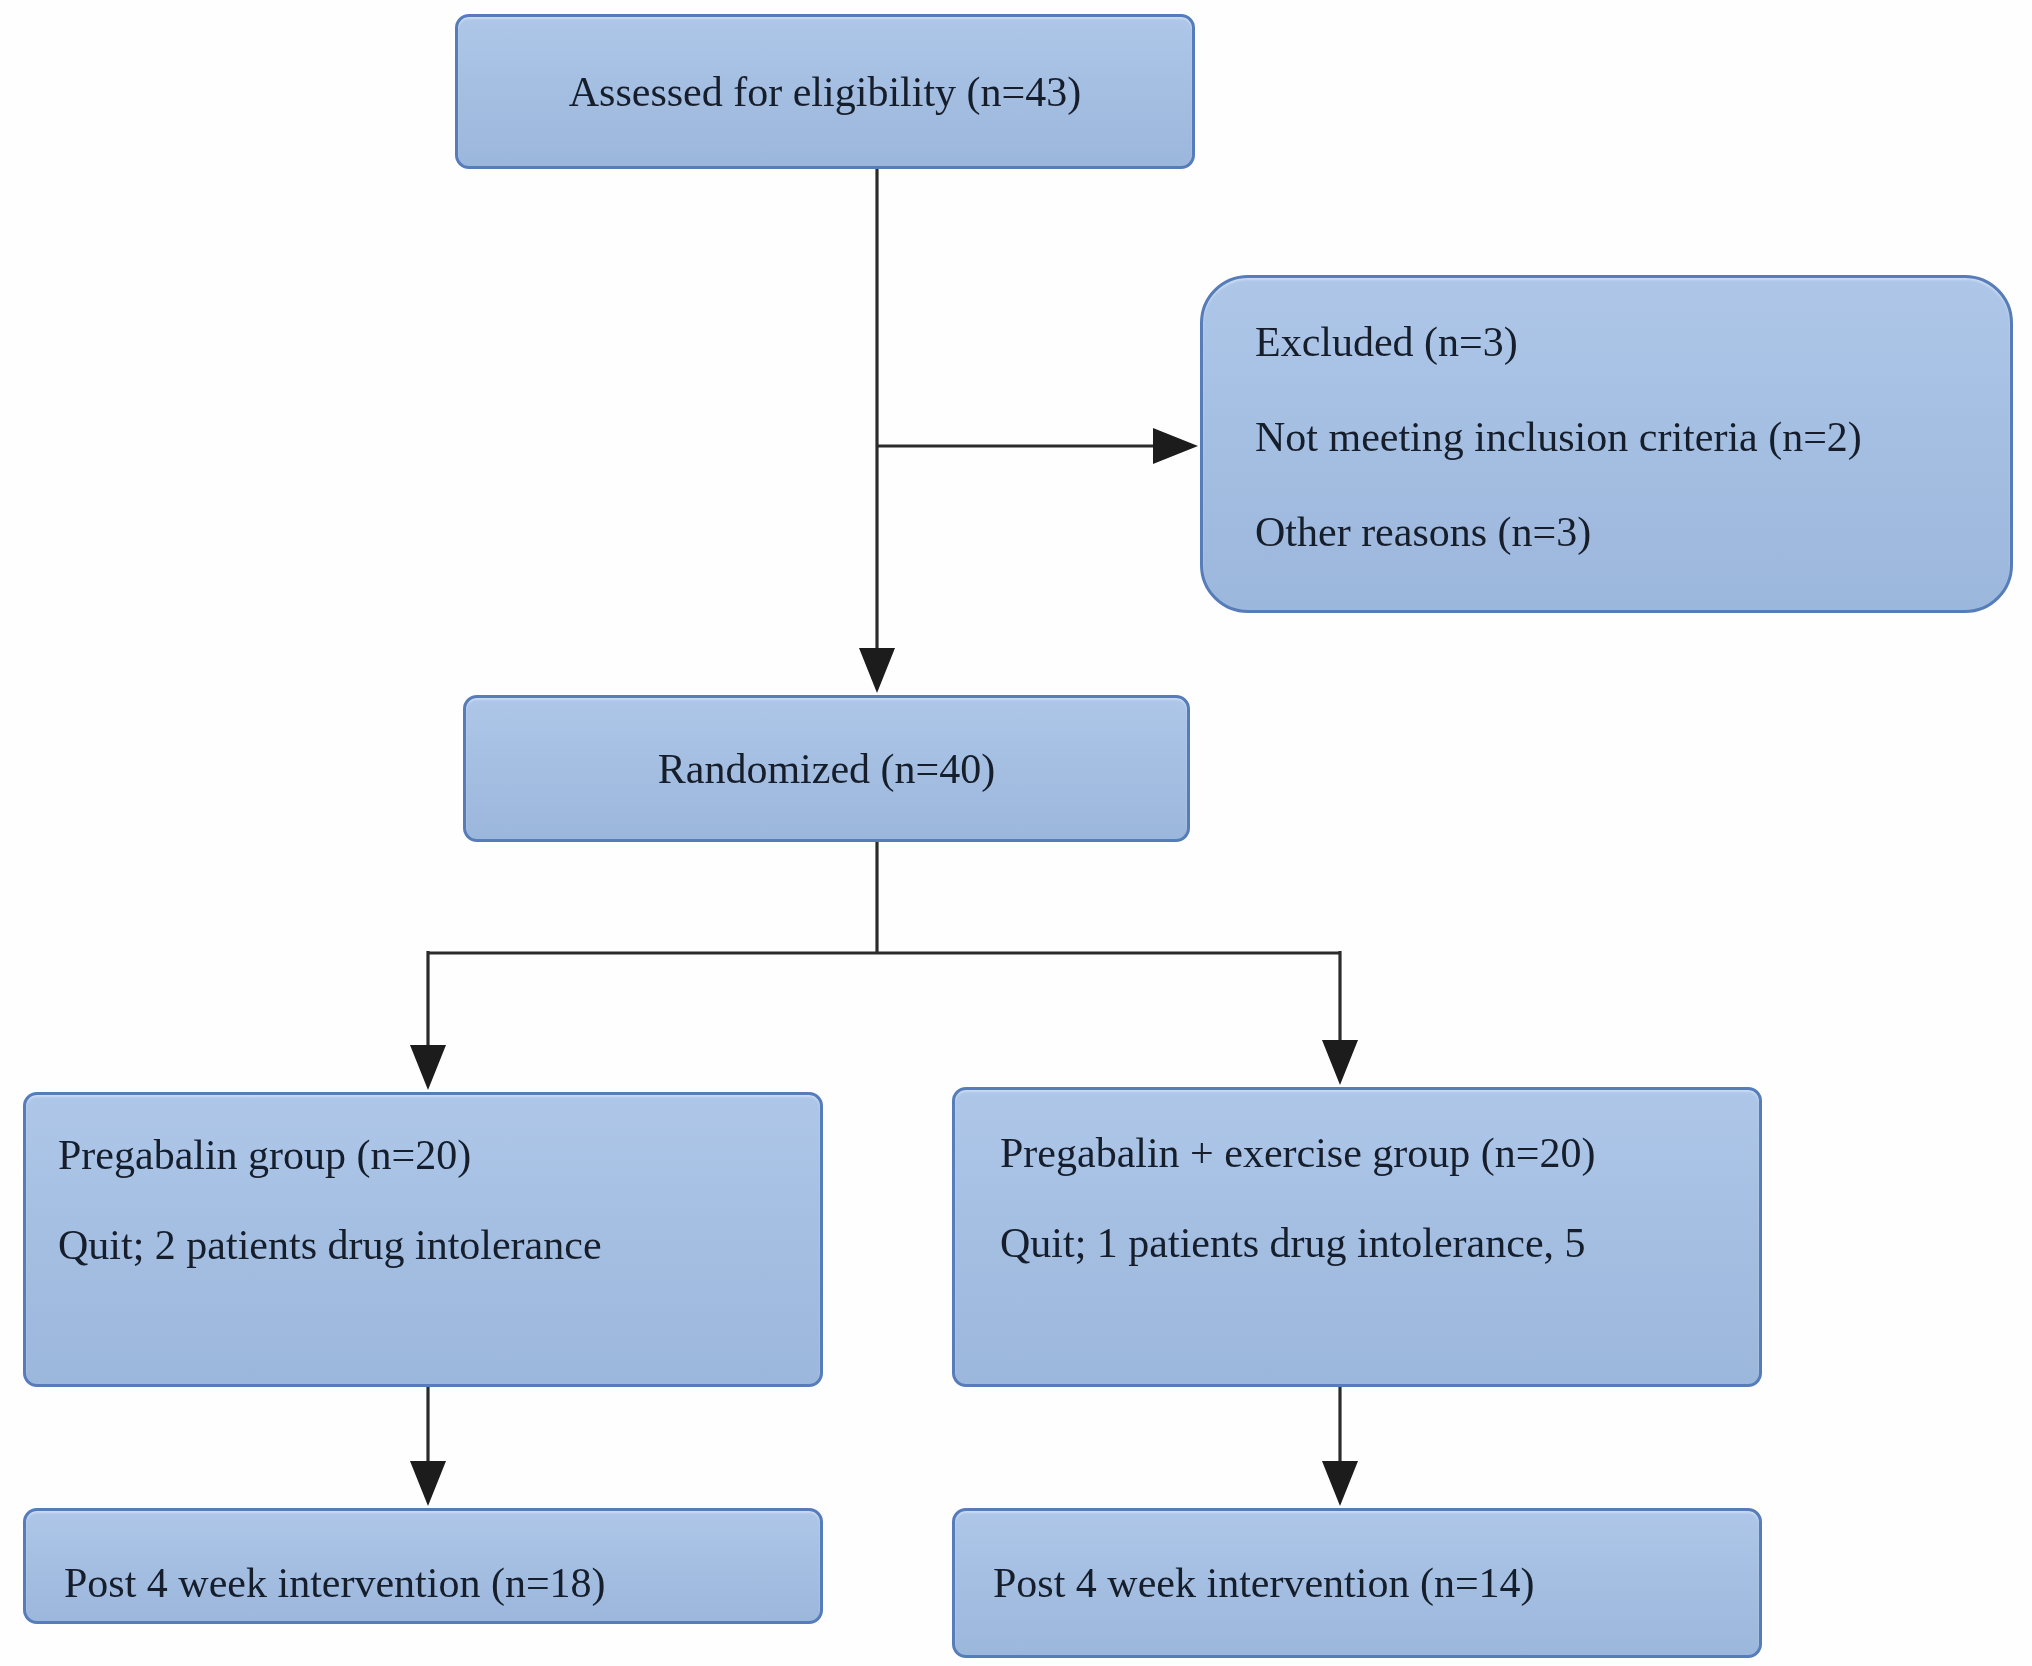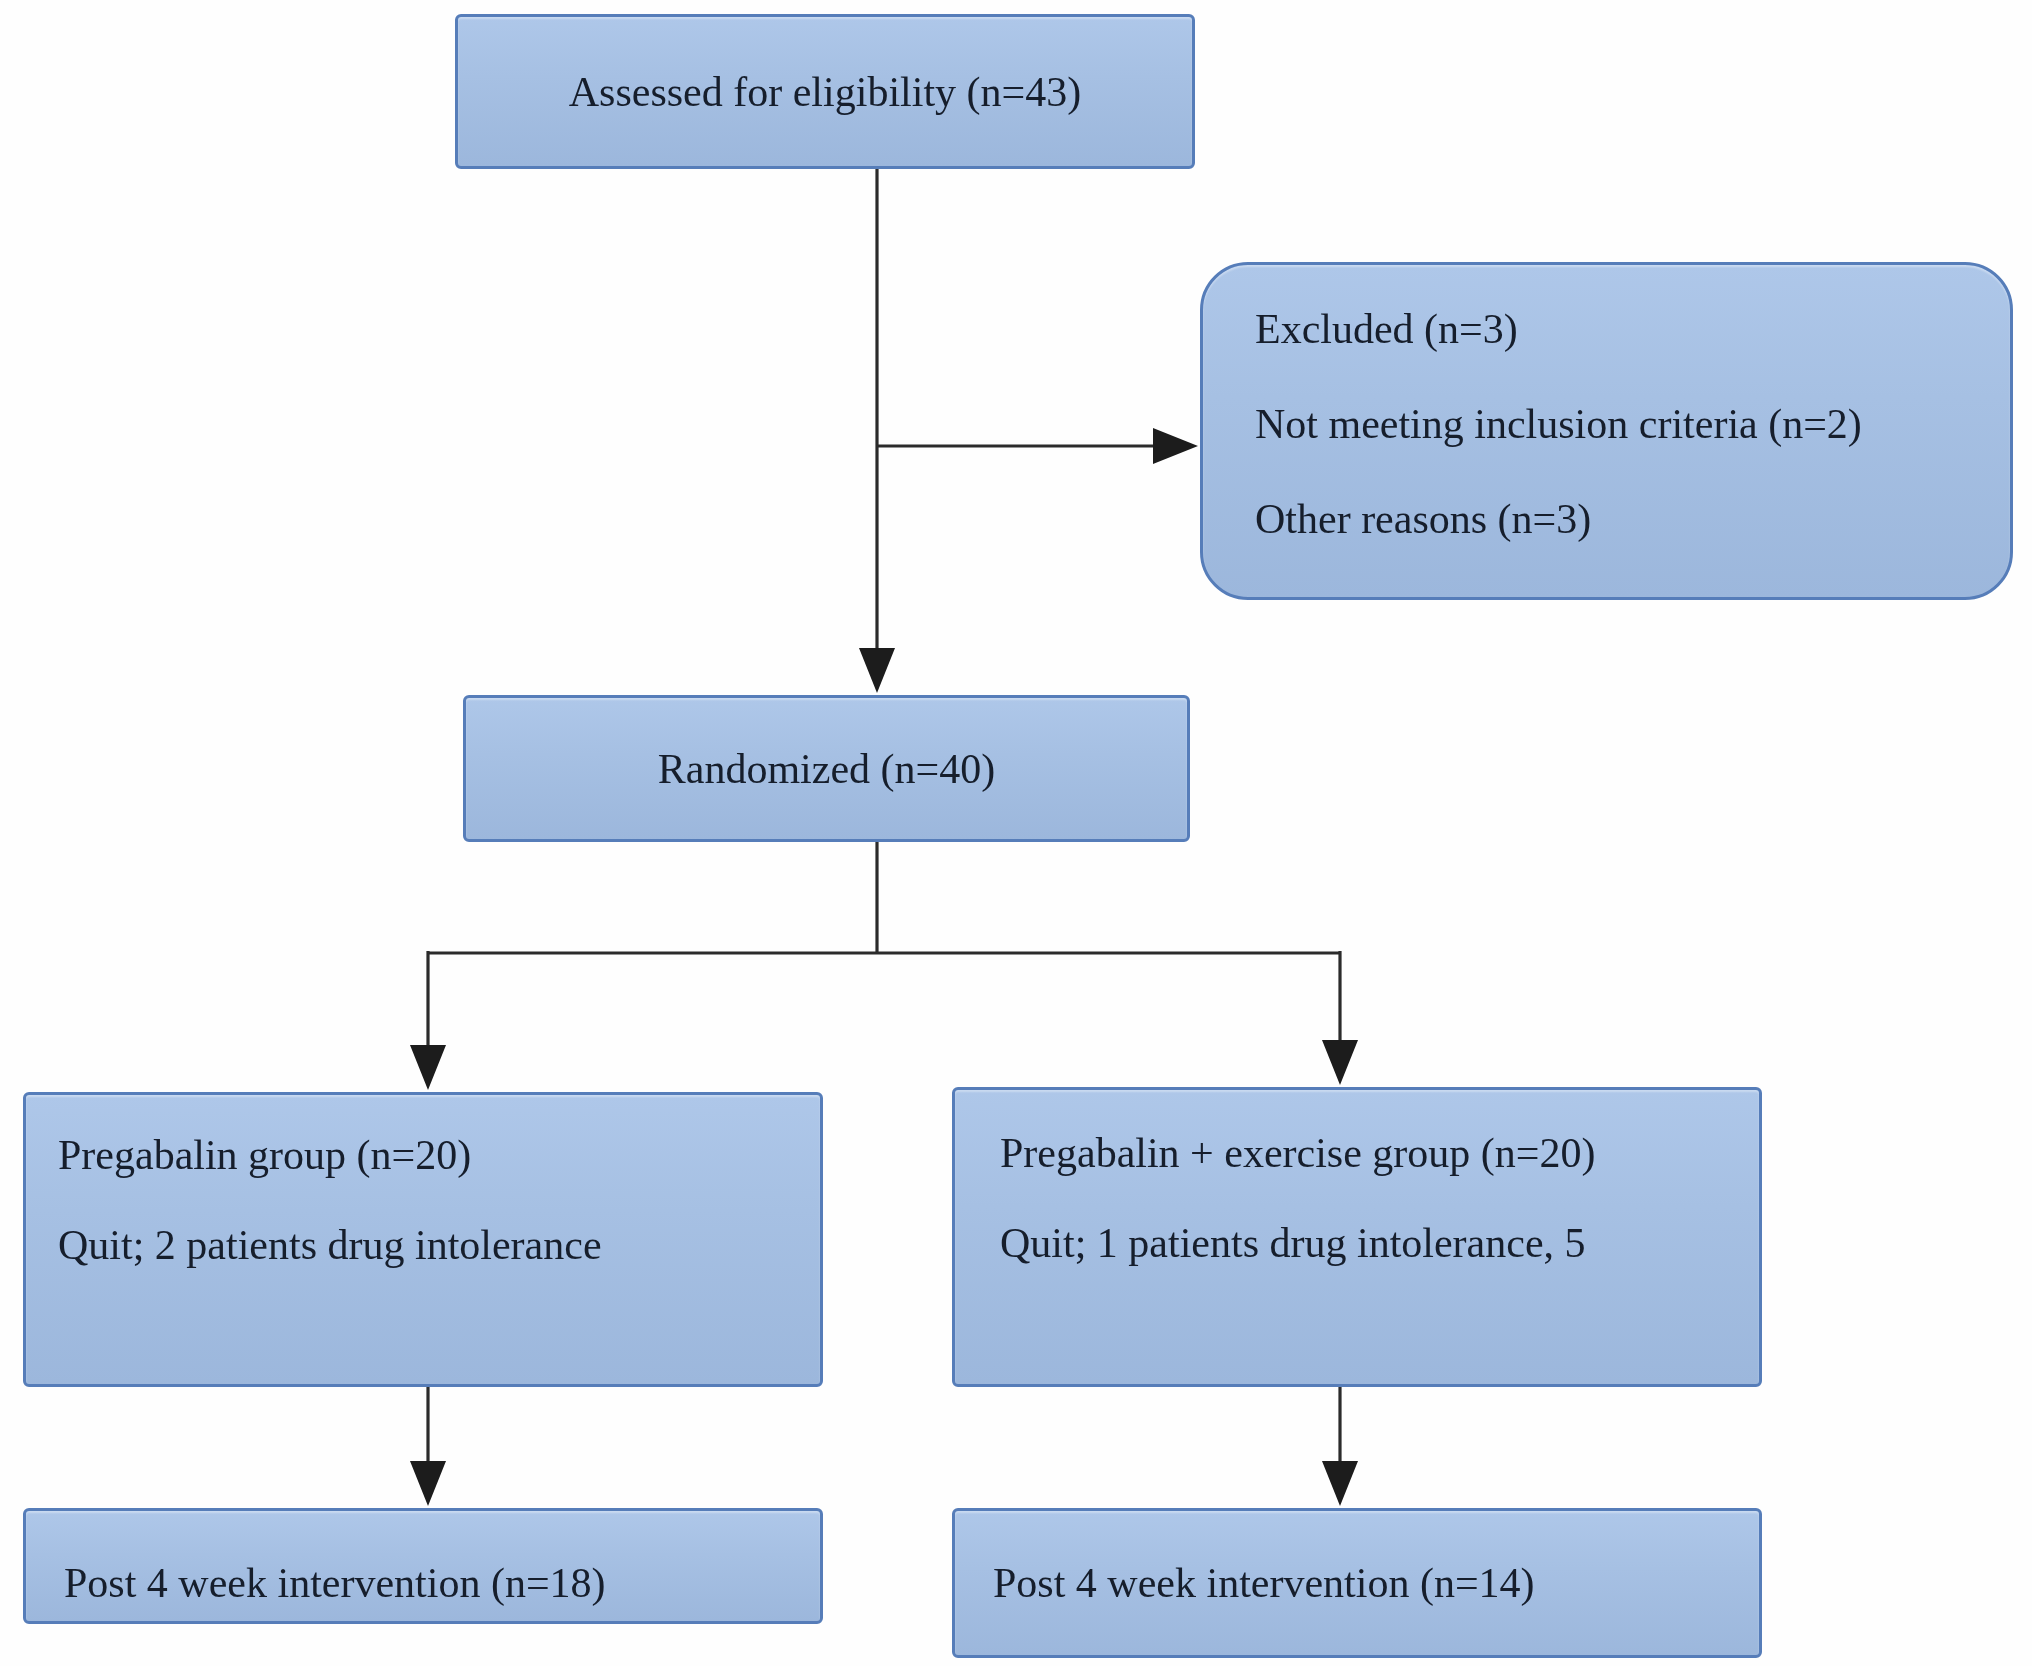--- a/index.html
+++ b/index.html
@@ -26,21 +26,21 @@
     stroke-width: 3.2;
   }
   #connectors polygon {
     fill: #1c1c1c;
   }
   .node {
     position: absolute;
     box-sizing: border-box;
     background: linear-gradient(180deg, #aec7e9 0%, #a6c0e3 40%, #9cb7dc 100%);
     border: 3px solid #567db9;
-    border-radius: 6px;
+    border-radius: 14px;
     box-shadow: inset 0 2px 2px rgba(255,255,255,0.35);
     color: #161e2c;
     font-size: 42px;
   }
   .node.center {
     display: flex;
     align-items: center;
     justify-content: center;
     text-align: center;
   }
@@ -89,21 +89,21 @@
     <polygon points="428,1506 410,1461 446,1461"></polygon>
 
     <line x1="1340" y1="1387" x2="1340" y2="1465"></line>
     <polygon points="1340,1506 1322,1461 1358,1461"></polygon>
   </svg>
 
   <div class="node center" style="left:455px; top:14px; width:740px; height:155px;">
     <div class="line">Assessed for eligibility (n=43)</div>
   </div>
 
-  <div class="node big-radius node-excluded" style="left:1200px; top:262px; width:813px; height:338px;">
+  <div class="node big-radius node-excluded" style="left:1200px; top:275px; width:813px; height:338px;">
     <div class="line">Excluded (n=3)</div>
     <div class="line">Not meeting inclusion criteria (n=2)</div>
     <div class="line">Other reasons (n=3)</div>
   </div>
 
   <div class="node center" style="left:463px; top:695px; width:727px; height:147px;">
     <div class="line">Randomized (n=40)</div>
   </div>
 
   <div class="node node-pregabalin" style="left:23px; top:1092px; width:800px; height:295px;">

